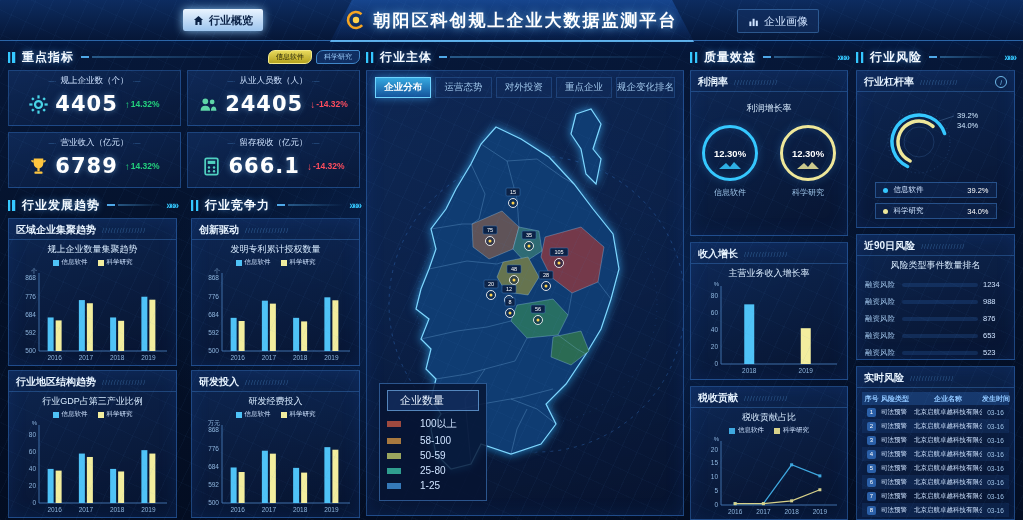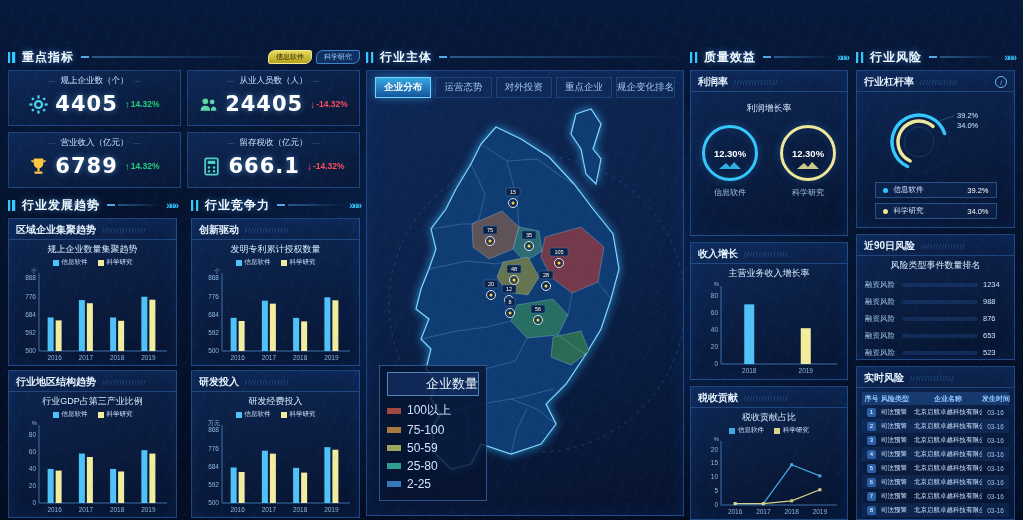--- a/index.html
+++ b/index.html
@@ -72,24 +72,24 @@
   
   .tabs{display:flex;gap:4px;padding:6px 8px 0 8px;}
   .tab{flex:1;height:19px;display:flex;align-items:center;justify-content:center;font-size:9.5px;
        color:#9fc6ea;background:rgba(20,50,100,.35);border:1px solid rgba(70,140,220,.25);cursor:pointer;white-space:nowrap;}
   .tab.active{background:linear-gradient(180deg,#35a9e0,#14549c);color:#fff;font-weight:bold;
        border:1px solid #6fd4ff;box-shadow:0 0 8px rgba(60,170,255,.6);}
   .map-wrap{position:absolute;left:0;top:28px;right:0;bottom:0;overflow:hidden;}
   .map-legend{position:absolute;left:12px;bottom:14px;width:92px;padding:6px 7px 5px 7px;z-index:5;
        background:rgba(6,20,50,.82);border:1px solid rgba(80,150,230,.5);}
   .map-legend-title{border:1px solid rgba(130,195,255,.6);background:rgba(25,60,120,.5);
-       font-size:13px;color:#eaf4ff;text-align:right;padding:2px 0;margin-bottom:6px;}
+       font-size:11px;color:#eaf4ff;text-align:left;padding:2px 12px;margin-bottom:6px;}
   .ml-row{display:flex;align-items:center;gap:6px;margin:4px 0;}
   .ml-sw{width:14px;height:6px;flex:0 0 auto;}
-  .ml-label{font-size:12px;color:#cfe3ff;}
+  .ml-label{font-size:10px;color:#cfe3ff;margin-left:13px;}
   
   .gauges{display:flex;justify-content:space-around;margin-top:10px;}
   .gauge{display:flex;flex-direction:column;align-items:center;gap:6px;}
   .gring{width:50px;height:50px;border-radius:50%;border:3px solid;display:flex;align-items:center;justify-content:center;
        position:relative;box-shadow:0 0 10px rgba(70,170,255,.25), inset 0 0 8px rgba(70,170,255,.15);}
   .gval{font-size:9.5px;font-weight:bold;color:#fff;}
   .gmount{position:absolute;bottom:5px;left:50%;transform:translateX(-50%);}
   .glabel{font-size:8px;color:#9fc6ea;}
   
   .lev-legend{display:flex;flex-direction:column;gap:5px;align-items:center;margin-top:4px;}
@@ -119,20 +119,45 @@
   .rt-row .c3{font-size:6.5px;color:#9fc3e8;}
   .num-badge{width:9px;height:9px;background:#2a5fa8;border-radius:2px;font-size:6px;color:#fff;
        display:flex;align-items:center;justify-content:center;}
   .rt-head .c2{text-align:center;} .rt-head .c3{text-align:center;}
 </style>
 </head>
 <body>
 
 <div class="app">
 
+  <div class="header">
+    <div class="nav-btn nav-left">
+      <svg class="nav-ic" width="11" height="11" viewBox="0 0 12 12">
+          <path d="M6 1 L11 5.4 H9.4 V11 H7 V7.6 H5 V11 H2.6 V5.4 H1 Z" fill="#0a2145"></path>
+        </svg>
+      <span>行业概览</span>
+    </div>
+    <div class="app-title-wrap">
+      <svg class="logo" viewBox="0 0 20 20">
+        <circle cx="10" cy="10" r="8" fill="none" stroke="#f6a623" stroke-width="2.6" stroke-dasharray="38 13" transform="rotate(40 10 10)"></circle>
+        <circle cx="10" cy="10" r="3.2" fill="#ffd24d"></circle>
+      </svg>
+      <span class="app-title">朝阳区科创规上企业大数据监测平台</span>
+    </div>
+    <div class="nav-btn nav-right">
+      <svg class="nav-ic" width="11" height="11" viewBox="0 0 12 12">
+          <g fill="#cfe3ff">
+            <rect x="1.5" y="6" width="2.2" height="5"></rect>
+            <rect x="5" y="3" width="2.2" height="8"></rect>
+            <rect x="8.5" y="5" width="2.2" height="6"></rect>
+          </g>
+        </svg>
+      <span>企业画像</span>
+    </div>
+  </div>
 
   <div class="sec" style="left:8px;top:48px;width:352px;height:144px;">
     <div class="sec-header">
       <span class="bars-icon"></span>
       <span class="sec-title">重点指标</span>
       <span class="sec-line"></span>
       <span class="badge-row">
         <span class="badge badge-info">信息软件</span>
         <span class="badge badge-sci">科学研究</span>
       </span>
@@ -511,33 +536,33 @@
         </svg>
         <div class="map-legend">
           <div class="map-legend-title">企业数量</div>
           <div id="map-legend-rows">
               <div class="ml-row">
                 <span class="ml-sw" style="background: rgb(158, 74, 63);"></span>
                 <span class="ml-label">100以上</span>
               </div>
               <div class="ml-row">
                 <span class="ml-sw" style="background: rgb(168, 121, 63);"></span>
-                <span class="ml-label">75-100</span>
+                <span class="ml-label">58-100</span>
               </div>
               <div class="ml-row">
                 <span class="ml-sw" style="background: rgb(154, 165, 94);"></span>
                 <span class="ml-label">50-59</span>
               </div>
               <div class="ml-row">
                 <span class="ml-sw" style="background: rgb(47, 158, 143);"></span>
                 <span class="ml-label">25-80</span>
               </div>
               <div class="ml-row">
                 <span class="ml-sw" style="background: rgb(53, 121, 184);"></span>
-                <span class="ml-label">2-25</span>
+                <span class="ml-label">1-25</span>
               </div>
             </div>
         </div>
       </div>
     </div>
   </div>
 
   <div class="sec" style="left:690px;top:48px;width:158px;height:466px;">
     <div class="sec-header">
       <span class="bars-icon"></span>

